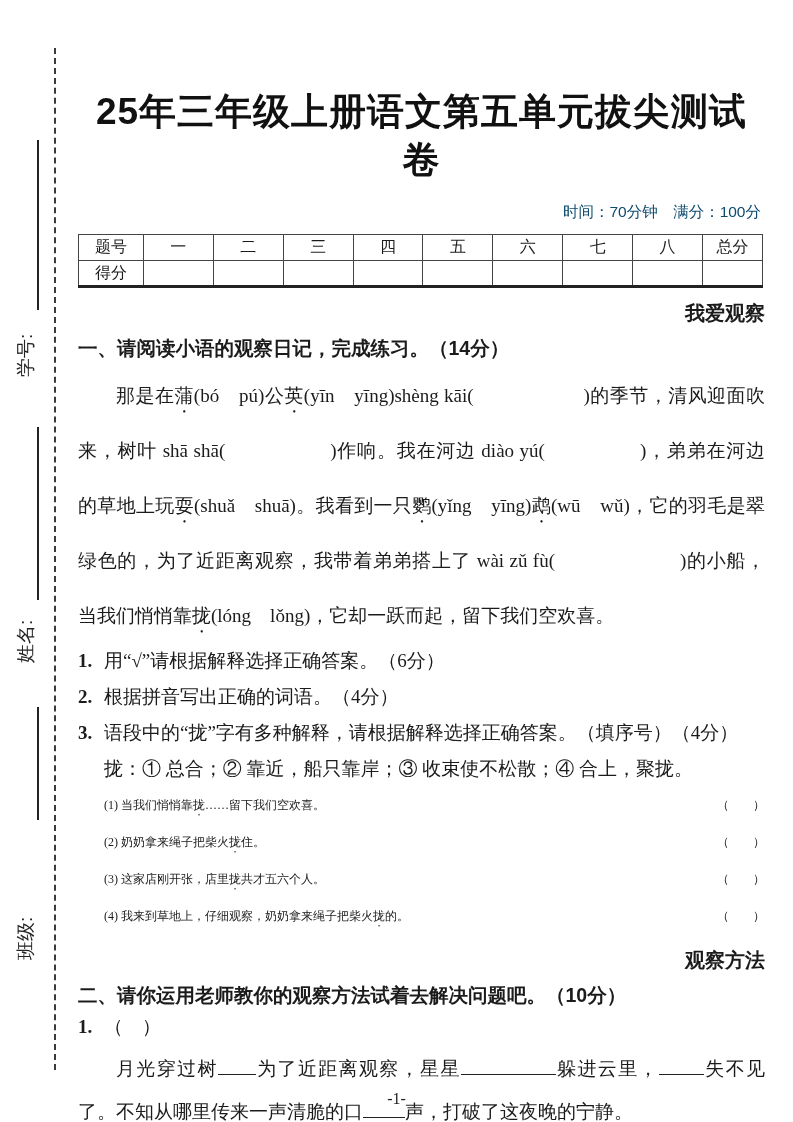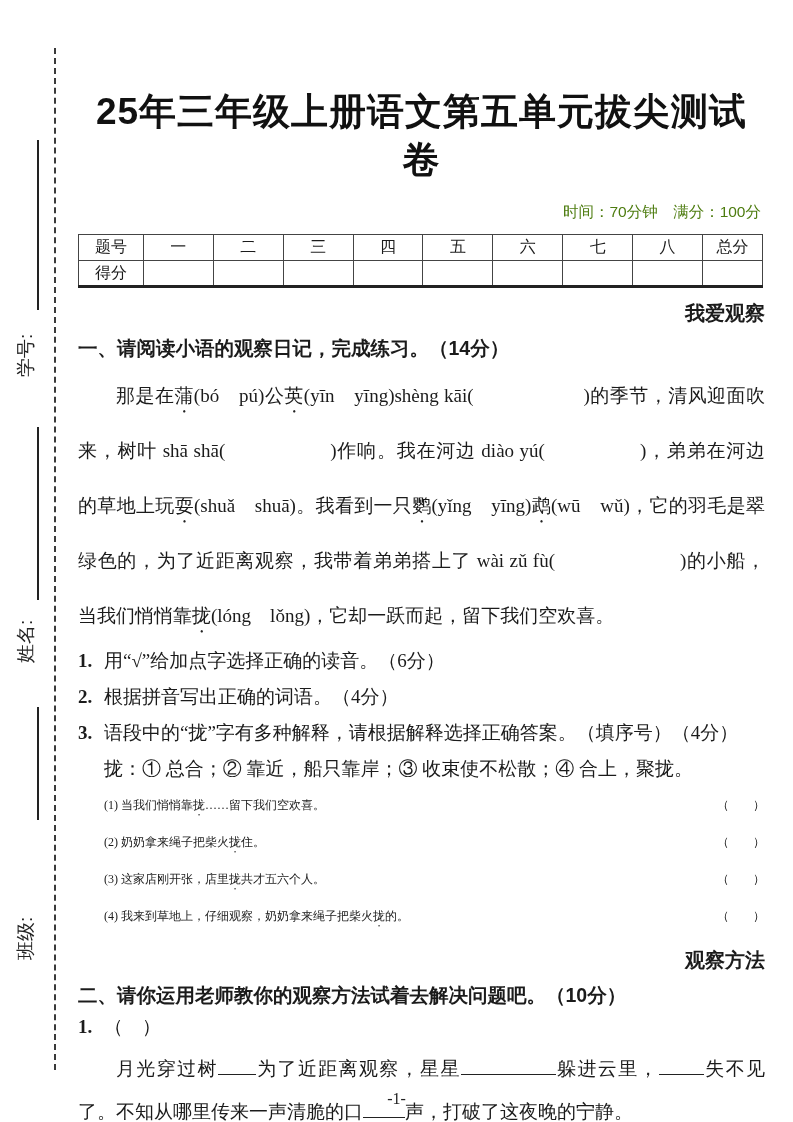--- a/index.html
+++ b/index.html
@@ -31,21 +31,21 @@
   .lbl-class{ left:162px; }
   
   .content { position:absolute; left:78px; top:16px; width:687px; }
   .title {
     margin-top:72px; text-align:center; font-size:37px; line-height:48px;
     font-weight:900; letter-spacing:1px;
     font-family:"Liberation Sans","DejaVu Sans",sans-serif; color:#111;
   }
   .meta {
     margin-top:16px; text-align:right; font-size:15.5px; line-height:24px;
-    font-family:"Liberation Sans","DejaVu Sans",sans-serif; color:#4d7c0f;
+    font-family:"Liberation Sans","DejaVu Sans",sans-serif; color:#0c4a6e;
     padding-right:4px;
   }
   table.score {
     margin-top:10px; border-collapse:collapse; width:685px;
     border:1.5px solid #333; border-bottom:3px solid #222;
     font-size:16px; text-align:center;
   }
   table.score td { border:1px solid #444; height:26px; padding:0; }
   .part-title { margin-top:12px; text-align:right; font-size:20px; line-height:26px; font-weight:bold; }
   .big-q { margin-top:8px; font-size:19.5px; line-height:28px; font-weight:bold;
@@ -139,21 +139,21 @@
     </tbody>
       </table>
 
     <div class="part-title">我爱观察</div>
     <div class="big-q">一、请阅读小语的观察日记，完成练习。（14分）</div>
 
     <p class="passage"><span>那是在</span><span class="dot">蒲</span><span>(bó　pú)公</span><span class="dot">英</span><span>(yīn　yīng)shèng kāi(</span><span class="bsp w110"></span><span>)的季节，清风迎面吹来，树叶 shā shā(</span><span class="bsp w105"></span><span>)作响。我在河边 diào yú(</span><span class="bsp w95"></span><span>)，弟弟在河边的草地上玩</span><span class="dot">耍</span><span>(shuǎ　shuā)。我看到一只</span><span class="dot">鹦</span><span>(yǐng　yīng)</span><span class="dot">鹉</span><span>(wū　wǔ)，它的羽毛是翠绿色的，为了近距离观察，我带着弟弟搭上了 wài zǔ fù(</span><span class="bsp w125"></span><span>)的小船，当我们悄悄靠</span><span class="dot">拢</span><span>(lóng　lǒng)，它却一跃而起，留下我们空欢喜。</span></p>
 
     <div class="stem">
       <span class="num">1.</span>
-      <span class="stext">用“√”给加点字选择正确的读音。（6分）</span>
+      <span class="stext">用“√”请根据解释选择正确答案。（6分）</span>
     </div>
     <div class="stem">
       <span class="num">2.</span>
       <span class="stext">根据拼音写出正确的词语。（4分）</span>
     </div>
     <div class="stem">
       <span class="num">3.</span>
       <span class="stext">语段中的“拢”字有多种解释，请根据解释选择正确答案。（填序号）（4分）</span>
     </div>
     <div class="gloss">拢：① 总合；② 靠近，船只靠岸；③ 收束使不松散；④ 合上，聚拢。</div>

